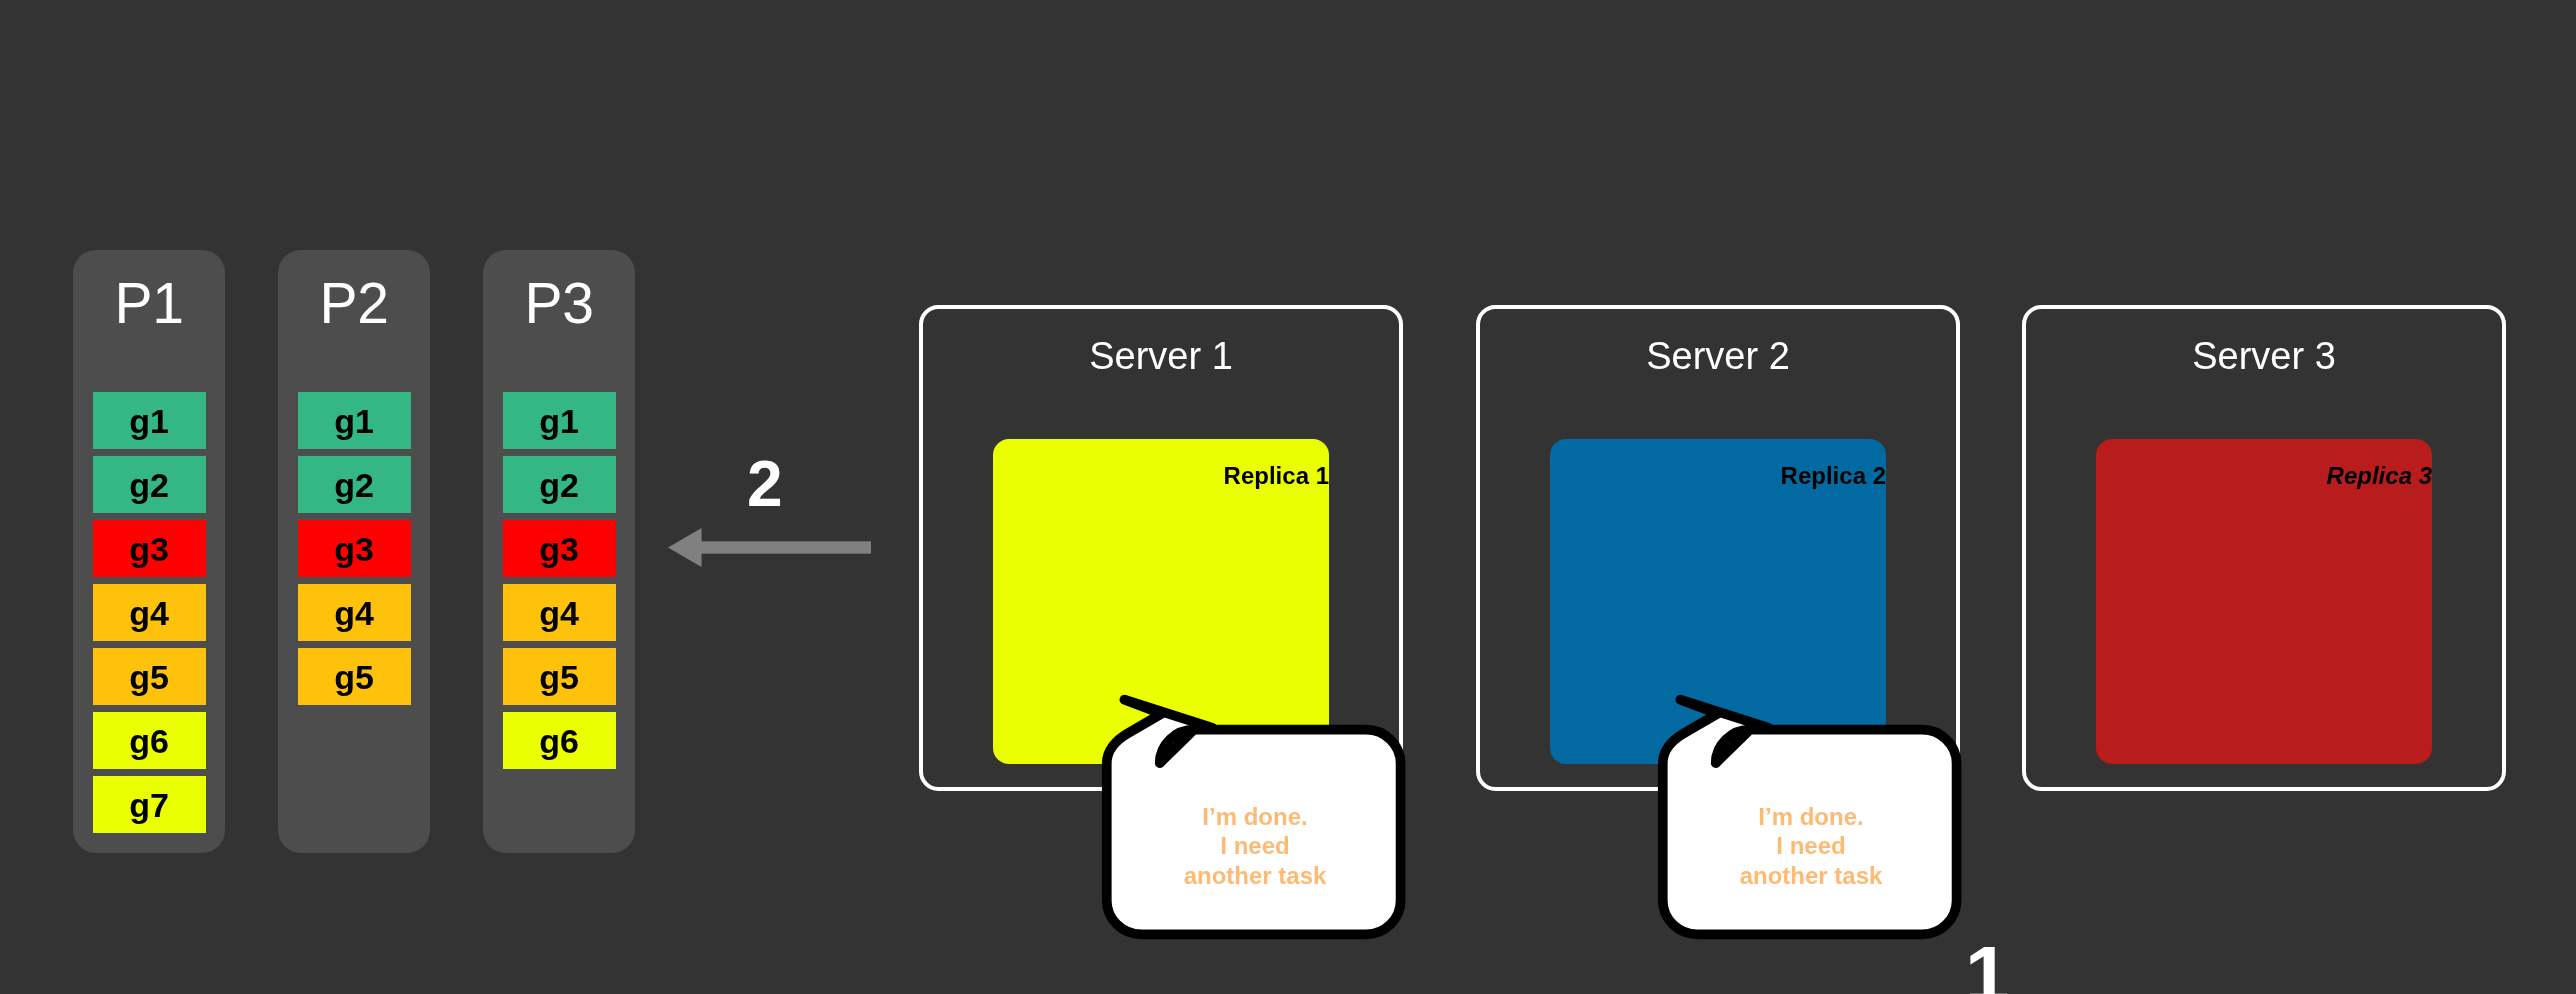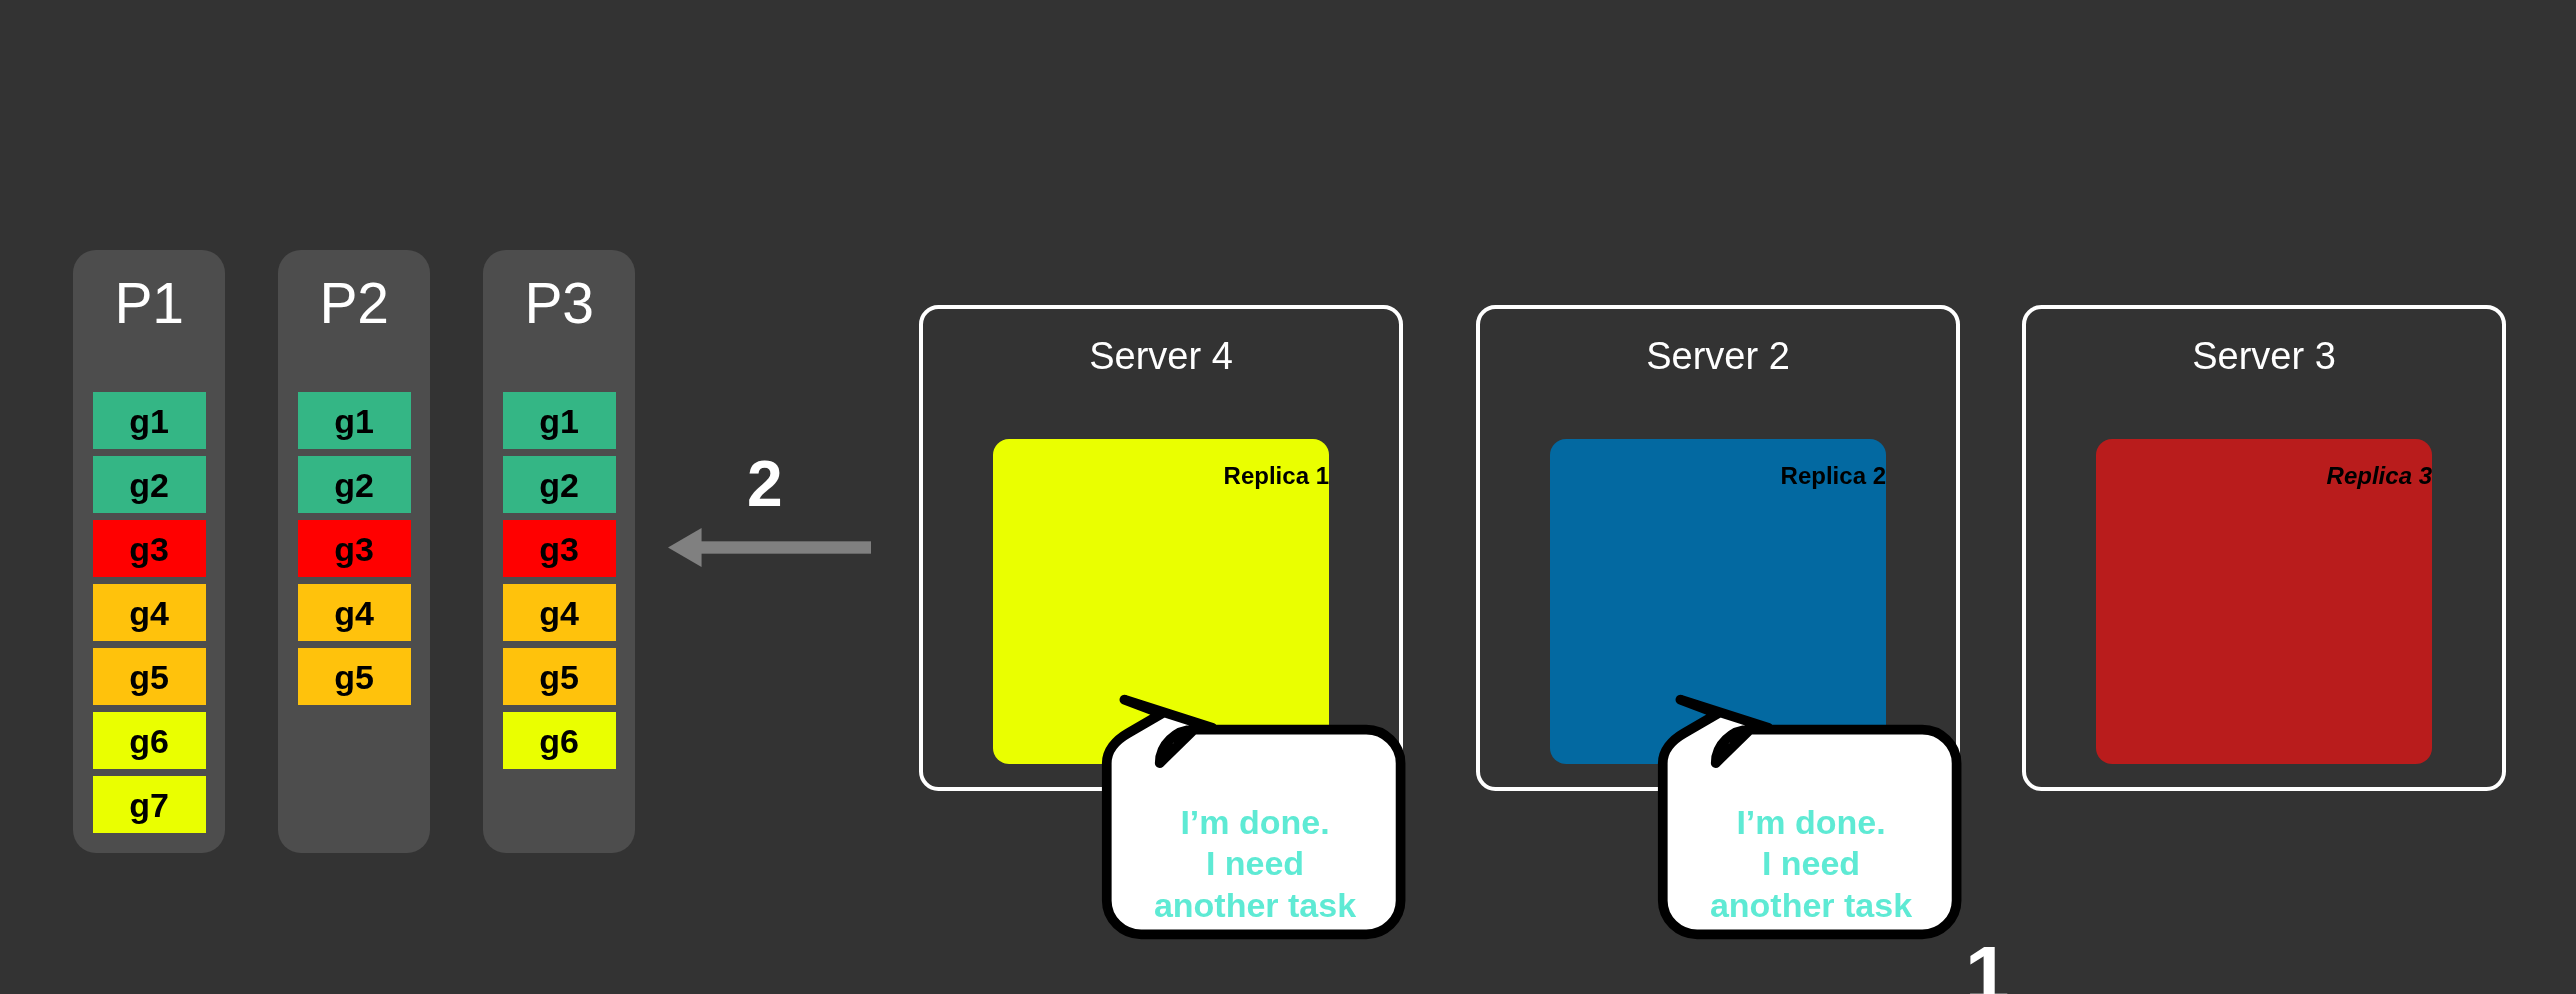--- a/index.html
+++ b/index.html
@@ -116,22 +116,22 @@
   }
   .bubble svg {
     display: block;
     overflow: visible;
   }
   .bubble-text {
     position: absolute;
     left: 0;
     right: 0;
     text-align: center;
-    color: #5eead4;
-    font-size: 34px;
+    color: #fdba74;
+    font-size: 24px;
     font-weight: bold;
     line-height: 1.22;
     user-select: none;
   }
 </style>
 </head>
 <body>
 
 <div id="canvas">
 
@@ -174,21 +174,21 @@
   <div class="step-number" style="left:747px; top:452px; font-size:64px;">2</div>
 
   <div class="arrow-wrap" style="left:668px; top:521px; width:203px; height:53px;">
     <svg width="203" height="53" viewBox="0 0 230 60" xmlns="http://www.w3.org/2000/svg">
       <polygon points="0,30 38,8 38,52" fill="#808080"></polygon>
       <rect x="34" y="23" width="196" height="14" fill="#808080"></rect>
     </svg>
   </div>
 
   <div class="server" style="left:919px; top:305px; width:484px; height:486px;">
-    <div class="server-label">Server 4</div>
+    <div class="server-label">Server 1</div>
   </div>
   <div class="replica" style="left:993px; top:439px; width:336px; height:325px; background:#eaff00;">
     <div class="replica-label">Replica 1</div>
   </div>
 
   <div class="bubble" style="left:1105px; top:689px; width:300px; height:256px;">
     <svg width="300" height="256" viewBox="0 0 340 290" xmlns="http://www.w3.org/2000/svg">
       <path d="M 62 84
                C 62 63, 80 46, 101 46
                L 296 46

